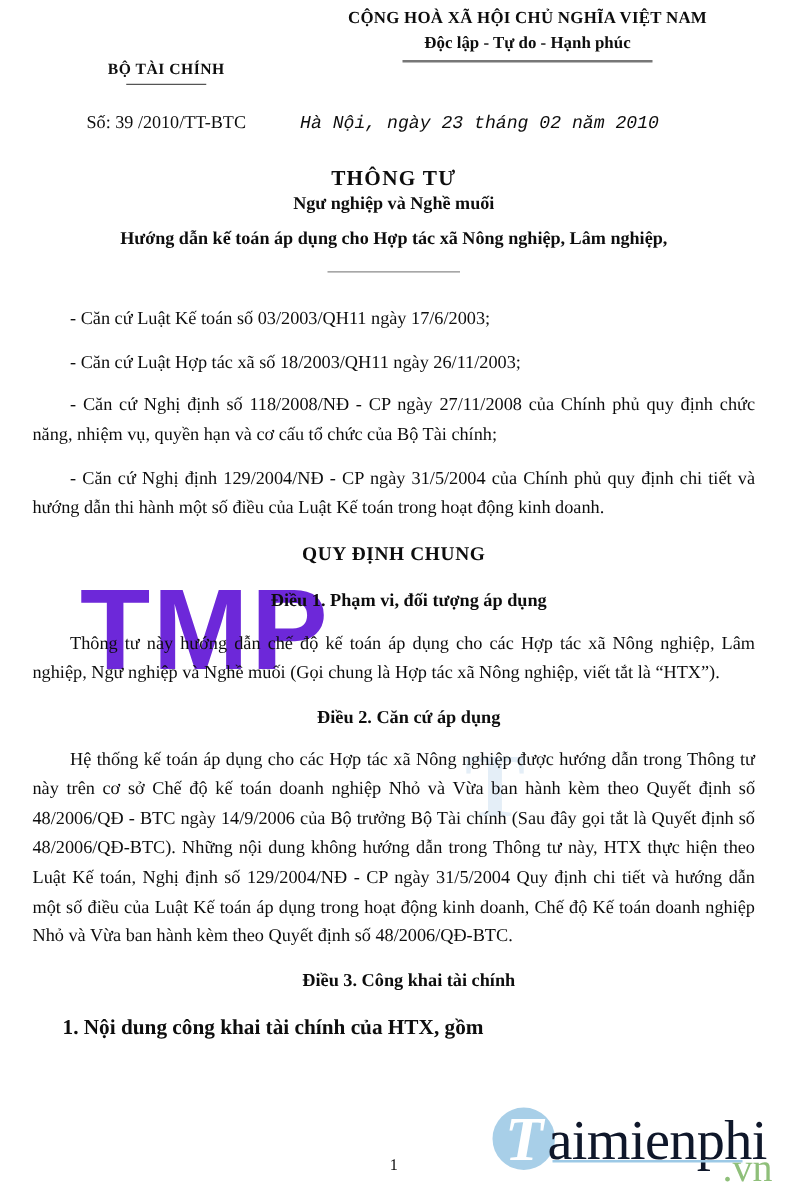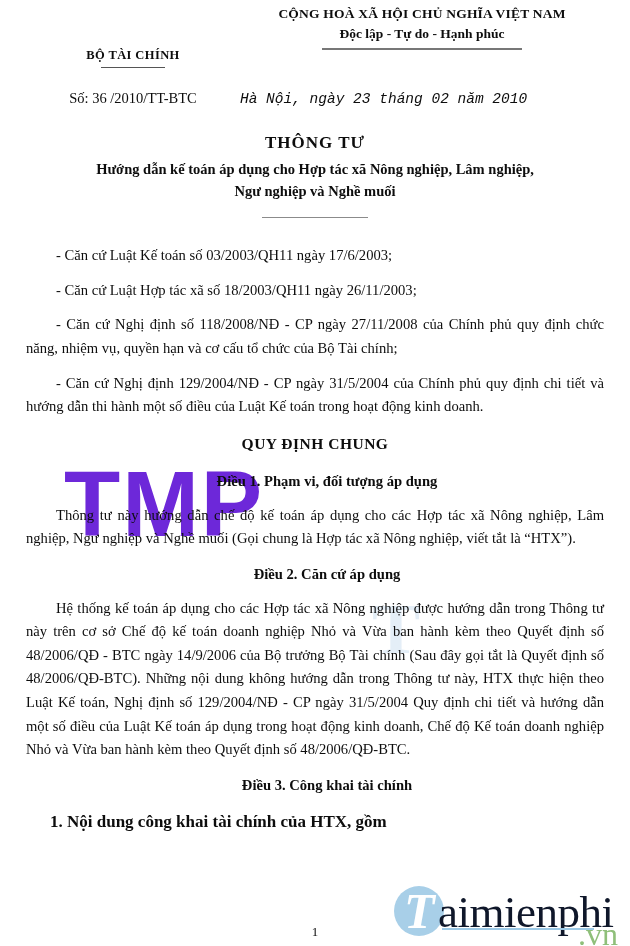--- a/index.html
+++ b/index.html
@@ -278,28 +278,28 @@
         <div class="rule-short"></div>
       </div>
       <div class="hdr-right">
         <div class="nation-name">CỘNG HOÀ XÃ HỘI CHỦ NGHĨA VIỆT NAM</div>
         <div class="motto">Độc lập - Tự do - Hạnh phúc</div>
         <div class="rule-mid"></div>
       </div>
     </div>
 
     <div class="numline">
-      <div class="doc-number">Số: 36 /2010/TT-BTC</div>
+      <div class="doc-number">Số: 39 /2010/TT-BTC</div>
       <div class="place-date">Hà Nội, ngày 23 tháng 02  năm 2010</div>
     </div>
 
     <div class="title-block">
       <div class="doc-type">THÔNG TƯ</div>
+      <div class="doc-subject" style="margin-top:0">Ngư nghiệp và Nghề muối</div>
       <div class="doc-subject">Hướng dẫn kế toán áp dụng cho Hợp tác xã Nông nghiệp, Lâm nghiệp,</div>
-      <div class="doc-subject" style="margin-top:0">Ngư nghiệp và Nghề muối</div>
       <div class="rule-title"></div>
     </div>
 
     <div class="body-text">
 
       <p class="para tight">- Căn cứ Luật Kế toán số 03/2003/QH11 ngày 17/6/2003;</p>
       <p class="para tight">- Căn cứ Luật Hợp tác xã số 18/2003/QH11 ngày 26/11/2003;</p>
       <p class="para tight">- Căn cứ Nghị định số 118/2008/NĐ - CP ngày 27/11/2008 của Chính phủ quy định chức năng, nhiệm vụ, quyền hạn và cơ cấu tổ chức của Bộ Tài chính;</p>
       <p class="para tight">- Căn cứ Nghị định 129/2004/NĐ - CP ngày 31/5/2004 của Chính phủ quy định chi tiết và hướng dẫn thi hành một số điều của Luật Kế toán trong hoạt động kinh doanh.</p>
 

